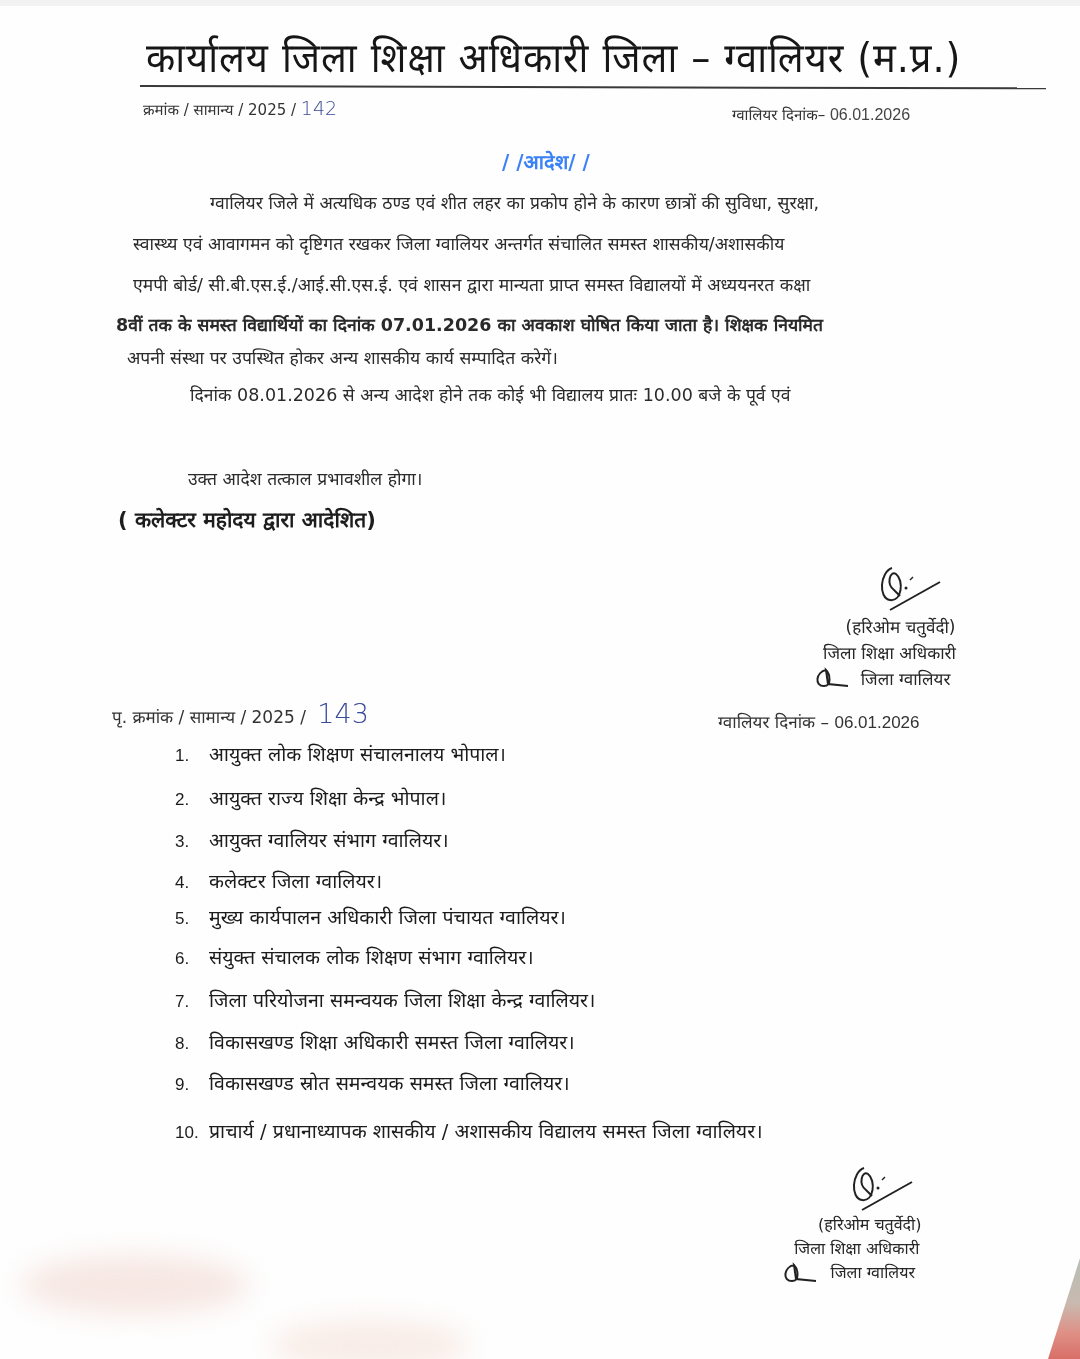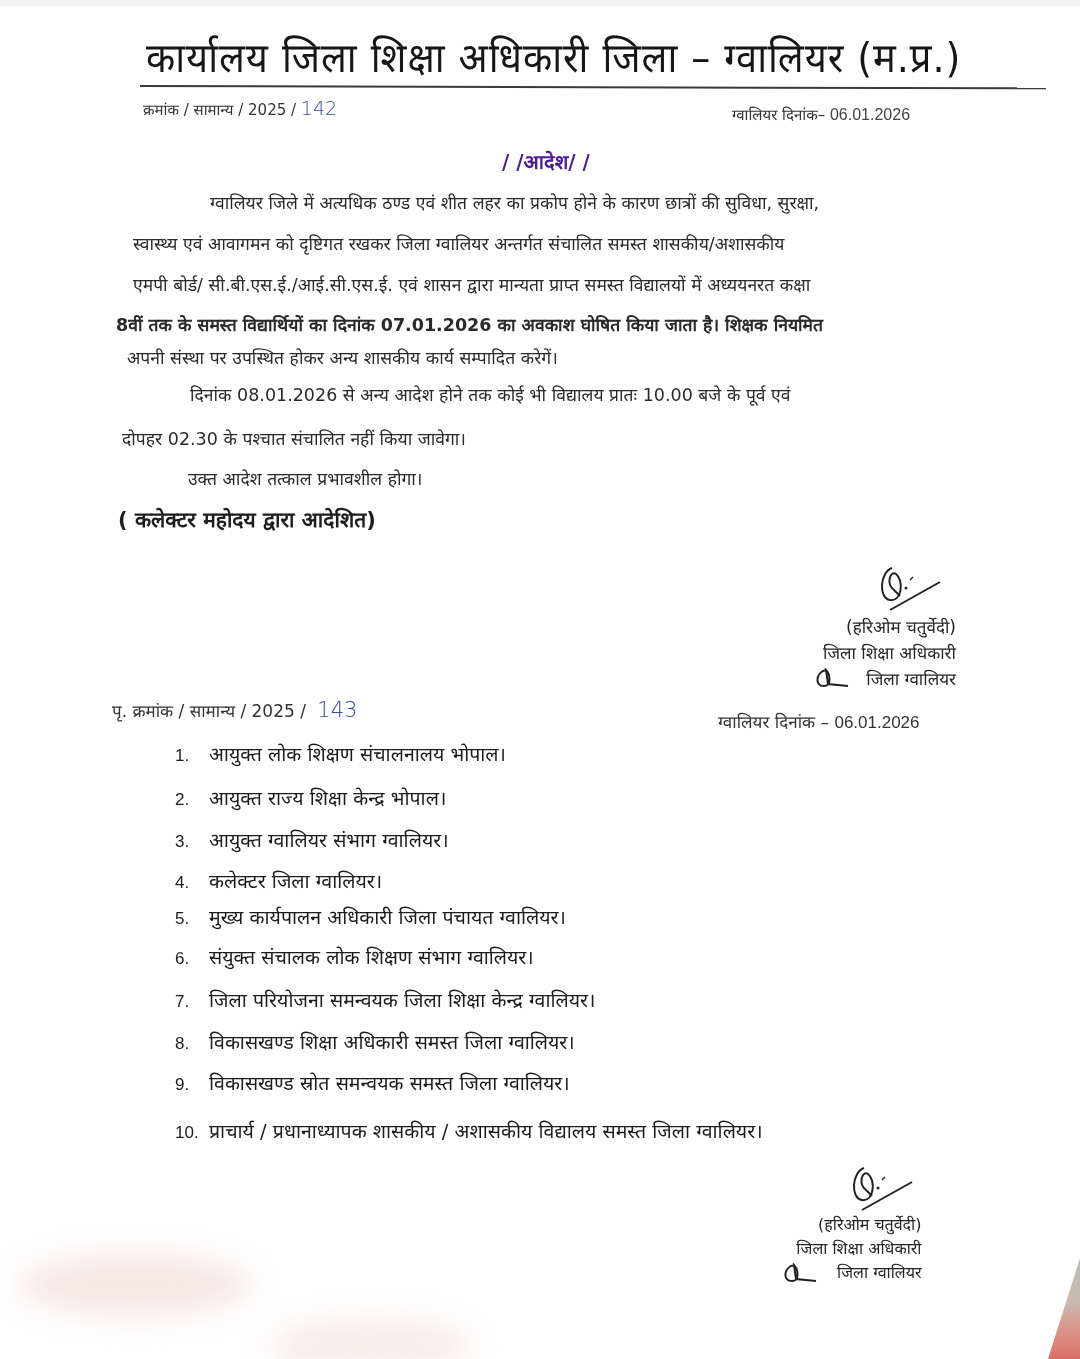--- a/index.html
+++ b/index.html
@@ -64,40 +64,40 @@
       font-family: "DejaVu Sans", sans-serif;
     }
     .hand {
       color: #3b4a9a;
       font-family: "DejaVu Sans", sans-serif;
       font-weight: 300;
     }
     .order-heading {
       left: 502px; top: 148px;
       font-size: 20px; font-weight: bold;
-      color: #4c1d95;
+      color: #3b82f6;
       font-family: "DejaVu Serif", serif;
     }
     .para {
       position: absolute;
       font-size: 17.5px;
       line-height: 40px;
       color: #2a2a2a;
       font-family: "DejaVu Sans", sans-serif;
       white-space: nowrap;
     }
     .collector-note {
       left: 118px; top: 505px;
       font-size: 21px; font-weight: bold;
       color: #1d1d1d;
       font-family: "DejaVu Sans", sans-serif;
     }
     .sig-block {
       position: absolute;
-      text-align: right;
+      text-align: center;
       font-family: "DejaVu Sans", sans-serif;
       color: #262626;
       font-size: 17px;
       line-height: 24px;
     }
     .sig-scrawl {
       position: absolute;
     }
     .list {
       position: absolute;
@@ -141,21 +141,20 @@
 
   <div class="abs order-heading">/ /आदेश/ /</div>
 
   <div class="para" style="left:200px; top:183px;margin-left:10px;">ग्वालियर जिले में अत्यधिक ठण्ड एवं शीत लहर का प्रकोप होने के कारण छात्रों की सुविधा, सुरक्षा,</div>
   <div class="para" style="left:133px; top:265px;">एमपी बोर्ड/ सी.बी.एस.ई./आई.सी.एस.ई. एवं शासन द्वारा मान्यता प्राप्त समस्त विद्यालयों में अध्ययनरत कक्षा</div>
   <div class="para" style="left:133px; top:224px;">स्वास्थ्य एवं आवागमन को दृष्टिगत रखकर जिला ग्वालियर अन्तर्गत संचालित समस्त शासकीय/अशासकीय</div>
   <div class="para" style="left:116px; top:305px;font-weight:bold;">8वीं तक के समस्त विद्यार्थियों का दिनांक 07.01.2026 का अवकाश घोषित किया जाता है। शिक्षक नियमित</div>
   <div class="para" style="left:127px; top:338px;text-align:right;">अपनी संस्था पर उपस्थित होकर अन्य शासकीय कार्य सम्पादित करेगें।</div>
 
   <div class="para" style="left:190px; top:375px;">दिनांक  08.01.2026  से अन्य आदेश  होने तक  कोई भी  विद्यालय प्रातः 10.00 बजे के पूर्व एवं</div>
-  <div class="para" style="left:122px; top:419px;">दोपहर 02.30 के पश्चात संचालित नहीं किया जावेगा।</div>
 
   <div class="para" style="left:188px; top:459px;">उक्त आदेश तत्काल प्रभावशील होगा।</div>
 
   <div class="abs collector-note">( कलेक्टर महोदय द्वारा आदेशित)</div>
 
   <svg class="sig-scrawl" style="left:870px; top:560px;" width="90" height="60" viewBox="0 0 90 60">
     <path d="M22 8 C10 12, 8 38, 20 40 C32 42, 34 20, 26 14 C20 10, 16 24, 24 30 L30 36" fill="none" stroke="#222" stroke-width="2"></path>
     <path d="M20 50 L70 22" fill="none" stroke="#222" stroke-width="2"></path>
     <circle cx="36" cy="28" r="1.5" fill="#222"></circle>
     <path d="M40 20 l3 -3" stroke="#222" stroke-width="1.5"></path>
@@ -164,21 +163,21 @@
     <div>(हरिओम चतुर्वेदी)</div>
     <div style="margin-left:-22px; margin-top:2px;">जिला शिक्षा अधिकारी</div>
     <div style="margin-left:10px; margin-top:2px;">जिला ग्वालियर</div>
   </div>
   <svg class="sig-scrawl" style="left:812px; top:666px;" width="40" height="26" viewBox="0 0 40 26">
     <path d="M14 4 C4 6, 2 20, 12 20 C20 20, 18 8, 14 4 L16 18 L36 20" fill="none" stroke="#222" stroke-width="2"></path>
   </svg>
 
   <div class="abs ref" style="left:112px; top:698px; font-size:17px;">
     <span>पृ. क्रमांक / सामान्य / 2025 /</span>
-    <span class="hand" style="font-size:21px; margin-left:6px;margin-top:12px;">143</span>
+    <span class="hand" style="font-size:27px; margin-left:6px;margin-top:12px;">143</span>
   </div>
   <div class="abs ref" style="left:718px; top:710px; font-size:17px;">
     <span>ग्वालियर दिनांक –</span>
     <span style="font-family:'Liberation Sans',sans-serif; font-size:17px;">06.01.2026</span>
   </div>
 
   <div class="list">
     <div class="list-item" style="top:740px;">
       <span class="list-num">1.</span><span>आयुक्त लोक शिक्षण संचालनालय भोपाल।</span>
     </div>

